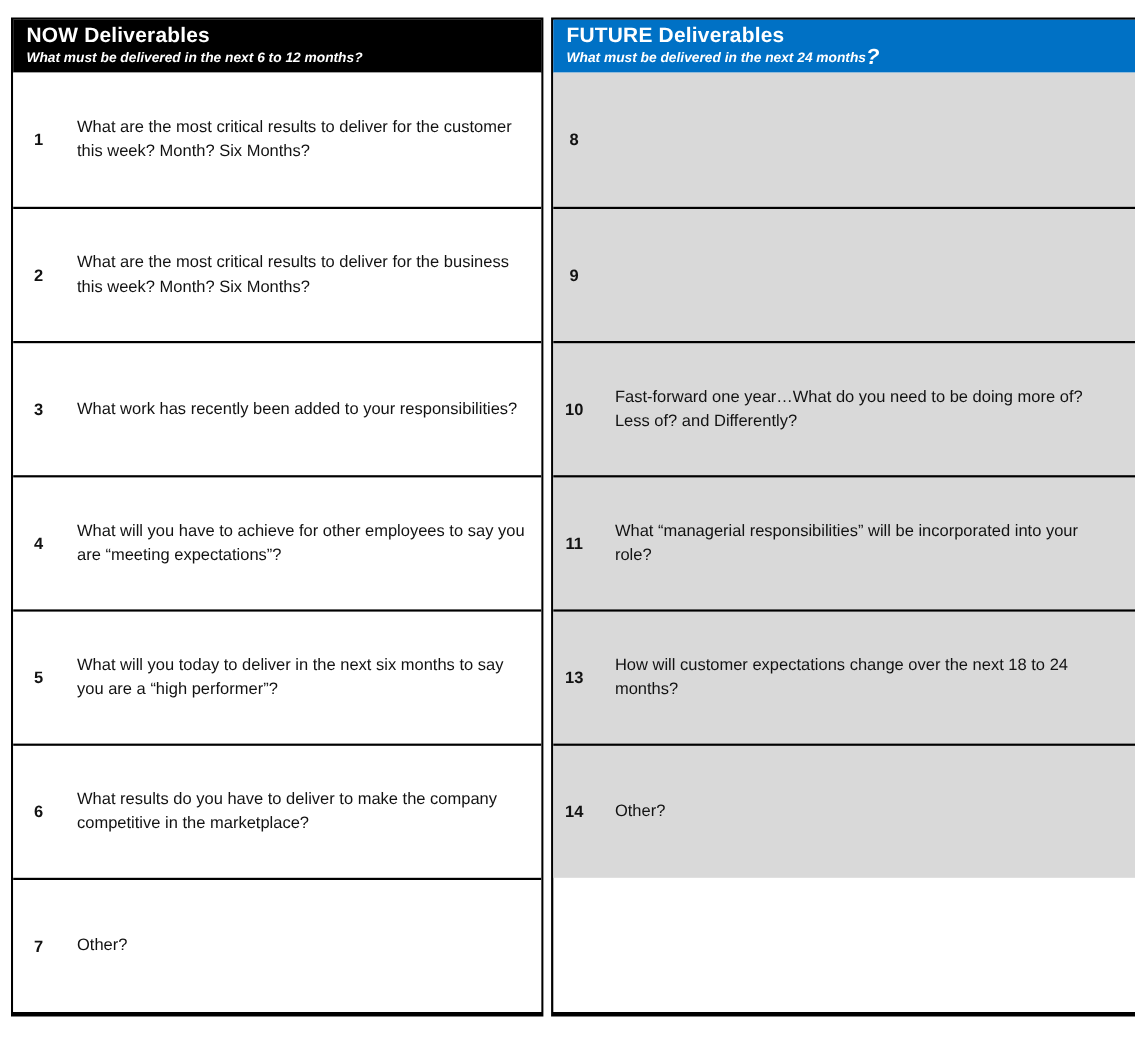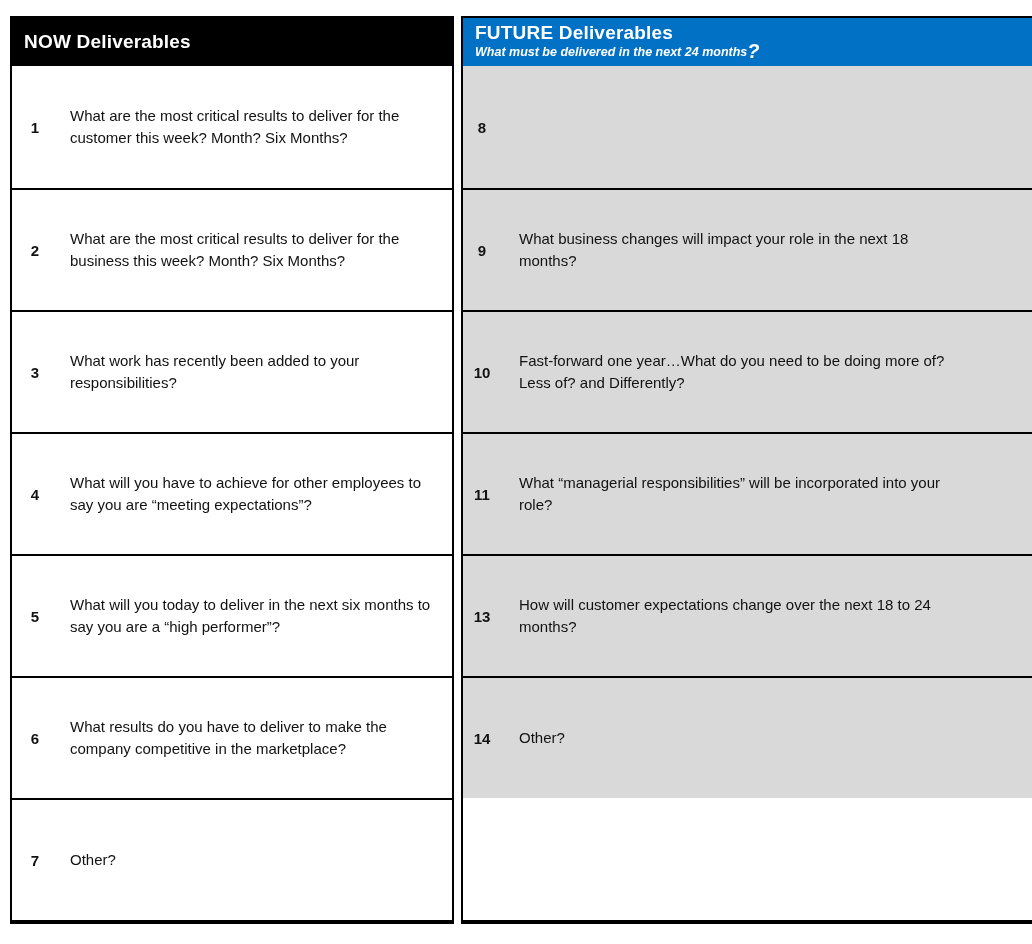--- a/index.html
+++ b/index.html
@@ -22,21 +22,21 @@
     display: flex;
     gap: 7px;
   }
   .col {
     display: flex;
     flex-direction: column;
     border: 2px solid #000000;
     border-bottom-width: 4px;
     box-sizing: border-box;
   }
-  .col.now    { width: 444px; justify-content: center; }
+  .col.now    { width: 484px; justify-content: center; }
   .col.future { width: 598px; }
 
   .col-header {
     height: 48px;
     box-sizing: border-box;
     padding: 3px 12px 4px 12px;
     color: #ffffff;
     display: flex;
     flex-direction: column;
     justify-content: center;
@@ -96,20 +96,21 @@
 </style>
 </head>
 <body>
 
 <div class="page">
   <div class="table-wrap">
 
     <section class="col now">
       <header class="col-header now-header">
         <div class="hdr-title">NOW Deliverables</div>
+        <div class="hdr-sub">What must be delivered in the next 6 to 12 months?</div>
       </header>
 
       <div class="row">
         <span class="num">1</span>
         <span class="q">What are the most critical results to deliver for the customer this week? Month? Six Months?</span>
       </div>
       <div class="row">
         <span class="num">2</span>
         <span class="q">What are the most critical results to deliver for the business this week? Month? Six Months?</span>
       </div>
@@ -139,21 +140,20 @@
       <header class="col-header future-header">
         <div class="hdr-title">FUTURE Deliverables</div>
         <div class="hdr-sub"><span>What must be delivered in the next 24 months</span><span class="big-q">?</span></div>
       </header>
 
       <div class="row">
         <span class="num">8</span>
       </div>
       <div class="row">
         <span class="num">9</span>
-        <span class="q">What business changes will impact your role in the next 18 months?</span>
       </div>
       <div class="row">
         <span class="num">10</span>
         <span class="q">Fast-forward one year…What do you need to be doing more of? Less of? and Differently?</span>
       </div>
       <div class="row">
         <span class="num">11</span>
         <span class="q">What “managerial responsibilities” will be incorporated into your role?</span>
       </div>
       <div class="row">

